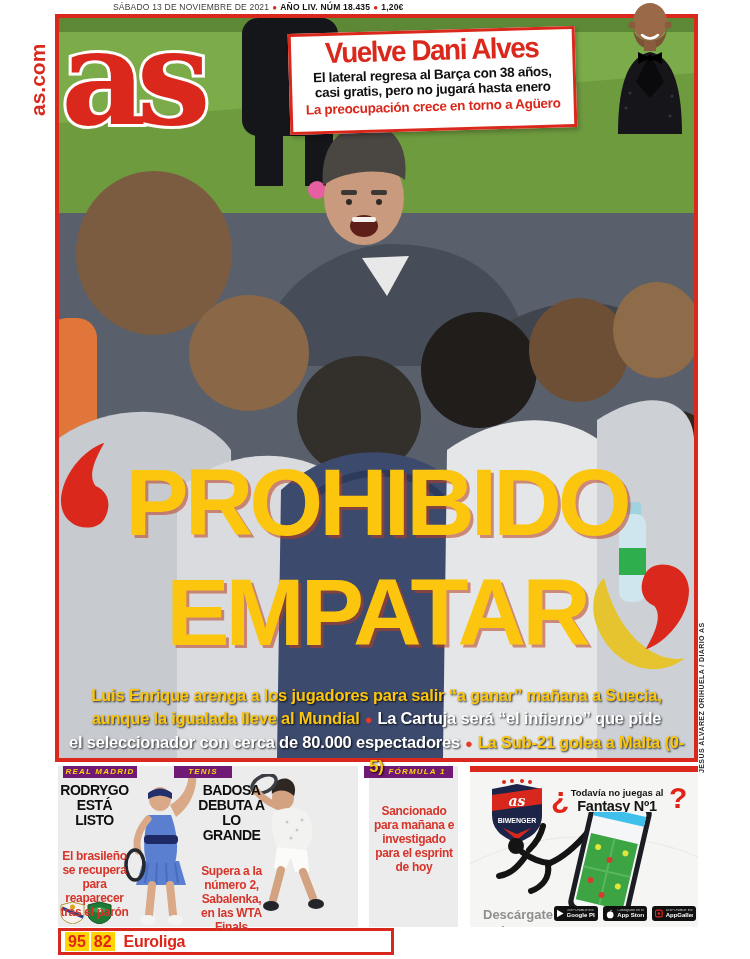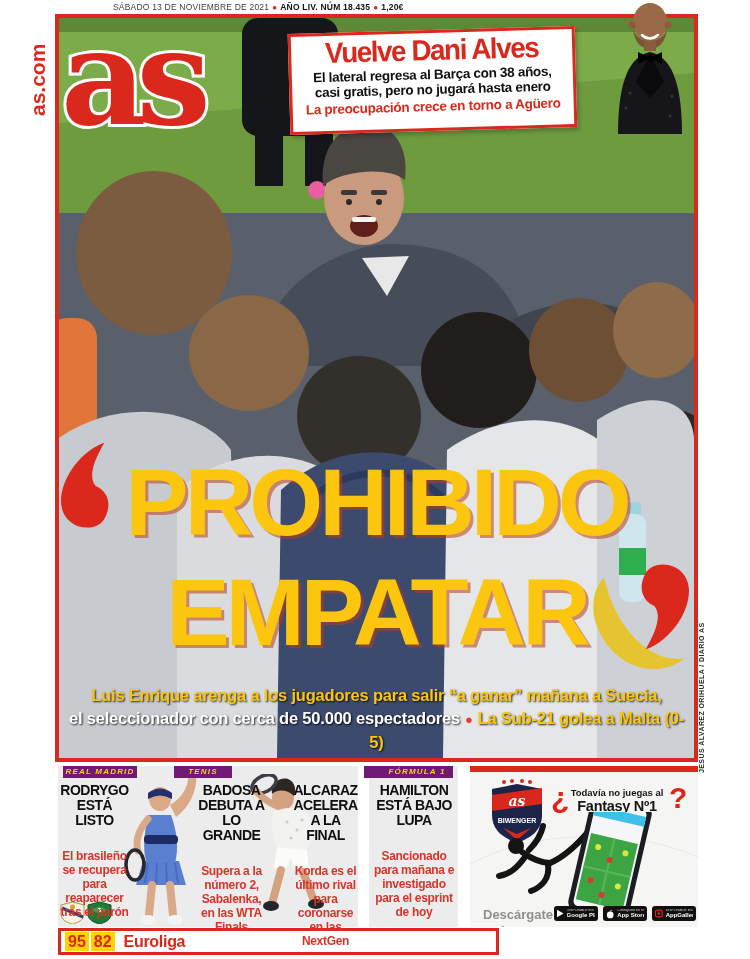--- a/index.html
+++ b/index.html
@@ -80,21 +80,21 @@
   .ad-scene{position:absolute;left:8px;top:46px;width:212px;height:94px;}
   .ad-dl{position:absolute;left:13px;top:141px;width:66px;color:#8f8f8f;font-weight:bold;
          font-size:13px;line-height:1.25;}
   .badges{position:absolute;left:84px;top:140px;display:flex;gap:5px;}
   .badge{width:44px;height:15px;background:#101010;border-radius:3px;display:flex;align-items:center;
          padding:0 3px;gap:3px;box-sizing:border-box;}
   .b-txt{display:flex;flex-direction:column;line-height:1;overflow:hidden;}
   .b-small{font-size:3.5px;color:#cfcfcf;white-space:nowrap;}
   .b-big{font-size:6px;font-weight:bold;color:#fff;white-space:nowrap;}
   
-  .scorebar{left:58px;top:928px;width:441px;height:27px;background:#fff;border:3px solid #d8281e;
+  .scorebar{left:58px;top:928px;width:336px;height:27px;background:#fff;border:3px solid #d8281e;
             box-sizing:border-box;display:flex;align-items:center;padding-left:4px;overflow:hidden;}
   .chip{background:#ffd400;color:#e02418;font-weight:800;font-size:16px;line-height:19px;
         padding:0 3px;margin-right:2px;}
   .comp{color:#e02418;font-weight:800;font-size:16px;margin:0 6px 0 7px;letter-spacing:-.3px;}
   .sctext{color:#0e0e0e;font-weight:800;font-size:15px;letter-spacing:-.6px;white-space:nowrap;}
   .crest{position:absolute;top:901px;width:25px;height:23px;}
   .crest1{left:60px;} .crest2{left:87px;}
 </style>
 </head>
 <body>
@@ -206,21 +206,24 @@
 
     <svg class="quote q-close" viewBox="0 0 60 100">
       <path d="M30,2 C47,2 60,15 60,32 C60,62 34,92 10,100 C24,76 28,60 20,50 C6,44 2,30 8,16 C12,6 20,2 30,2 Z" fill="#da291c"></path>
     </svg>
 
     <div class="deck">
       <div>
         <span class="yt">Luis Enrique arenga a los jugadores para salir “a ganar” mañana a Suecia,</span>
       </div>
       <div>
-        <span class="wt">el seleccionador con cerca de 50.000 espectadores</span><span class="dot">●</span><span class="yt">La Sub-21 golea a Malta (0-5)</span>
+        <span class="yt">aunque la igualada lleve al Mundial</span><span class="dot">●</span><span class="wt">La Cartuja será “el infierno” que pide</span>
+      </div>
+      <div>
+        <span class="wt">el seleccionador con cerca de 80.000 espectadores</span><span class="dot">●</span><span class="yt">La Sub-21 golea a Malta (0-5)</span>
       </div>
     </div>
   </div>
 
   <div class="abs briefs">
     <div class="gbox boxA"></div>
     <div class="gbox boxB"></div>
 
     <div class="secbar bar-rm">REAL MADRID</div>
     <div class="secbar bar-tn">TENIS</div>
@@ -259,26 +262,21 @@
     </svg>
 
     <div class="bcol col1">
       <div class="bhead">RODRYGO ESTÁ LISTO</div>
       <div class="bbody">El brasileño se recupera para reaparecer tras el parón</div>
     </div>
     <div class="bcol col2">
       <div class="bhead">BADOSA DEBUTA A LO GRANDE</div>
       <div class="bbody">Supera a la número 2, Sabalenka, en las WTA Finals</div>
     </div>
-    <div class="bcol col3">
-      <div class="bhead">ALCARAZ ACELERA A LA FINAL</div>
-      <div class="bbody">Korda es el último rival para coronarse en las NextGen</div>
-    </div>
     <div class="bcol col4">
-      <div class="bhead">HAMILTON ESTÁ BAJO LUPA</div>
       <div class="bbody">Sancionado para mañana e investigado para el esprint de hoy</div>
     </div>
   </div>
 
   <div class="abs ad">
     <div class="ad-redbar"></div>
     <div class="ad-arc"></div>
 
     <svg class="ad-shield" viewBox="0 0 54 64">
       <circle cx="14" cy="3" r="2" fill="#d8281e"></circle>

